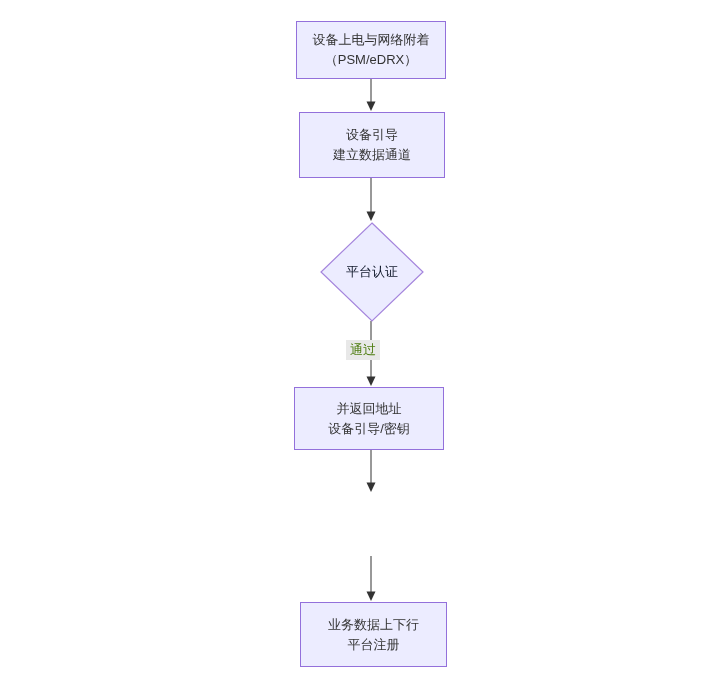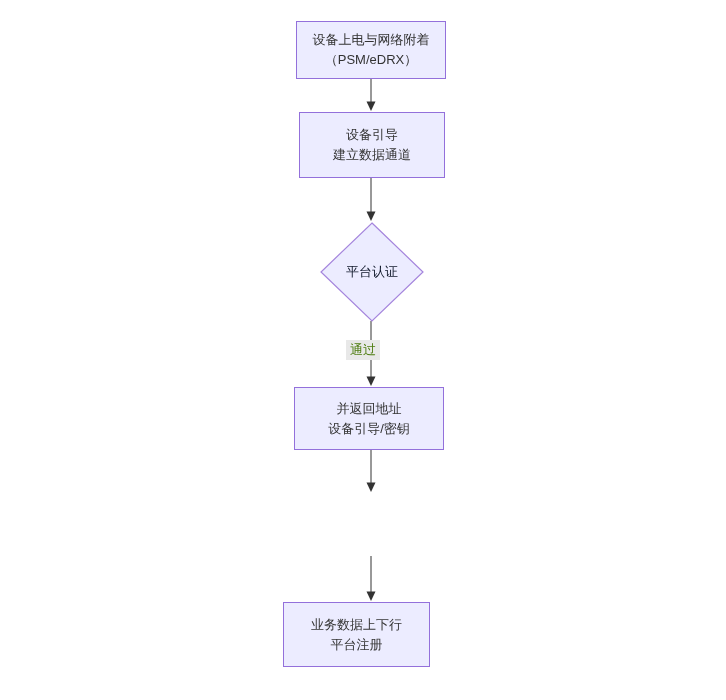--- a/index.html
+++ b/index.html
@@ -88,18 +88,18 @@
   </div>
 
   <div class="edge-label">通过</div>
 
   <div class="node" style="left:294px;top:387px;width:150px;height:63px;">
     <div class="node-line">并返回地址</div>
     <div class="node-line">设备引导/密钥</div>
   </div>
 
 
-  <div class="node" style="left:283px;top:602px;width:147px;height:65px;">
+  <div class="node" style="left:300px;top:602px;width:147px;height:65px;">
     <div class="node-line">业务数据上下行</div>
     <div class="node-line">平台注册</div>
   </div>
 
 </div>
 
 </body></html>

